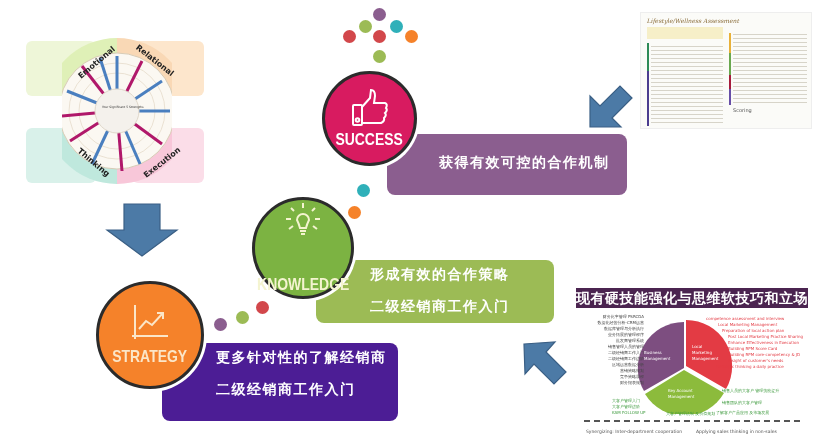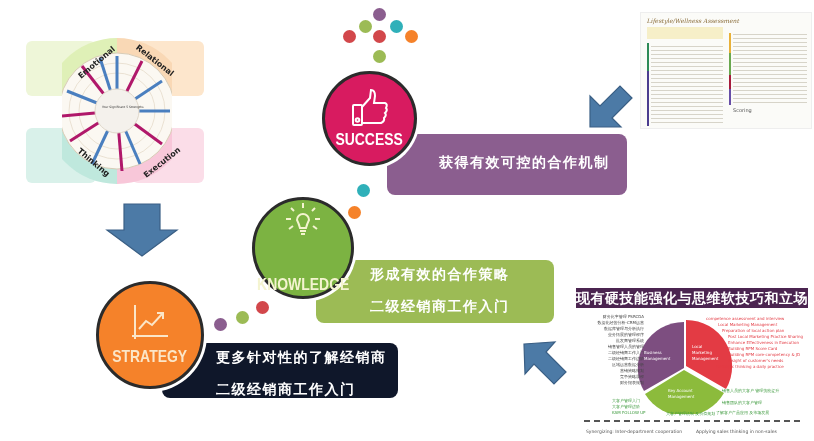--- a/index.html
+++ b/index.html
@@ -166,21 +166,21 @@
     <line x1="8" y1="6" x2="11" y2="9"></line>
     <line x1="32" y1="6" x2="29" y2="9"></line>
     <line x1="3" y1="17" x2="8" y2="17"></line>
     <line x1="32" y1="17" x2="37" y2="17"></line>
     <line x1="6" y1="27" x2="10" y2="24"></line>
     <line x1="34" y1="27" x2="30" y2="24"></line>
   </svg>
   <span class="label" style="font-size:17px;color:#f4f4d0;margin-top:4px;">KNOWLEDGE</span>
 </div>
 
-<div class="banner" style="left:162px;top:343px;width:236px;height:55px;background:#0f172a;">
+<div class="banner" style="left:162px;top:343px;width:236px;height:78px;background:#4c1d95;">
   <span class="line" style="left:54px;top:6px;">更多针对性的了解经销商</span>
   <span class="line" style="left:54px;top:38px;">二级经销商工作入门</span>
 </div>
 <div class="circle" style="left:96px;top:281px;width:108px;height:108px;background:#f5822a;align-items:center;">
   <svg width="40" height="40" viewBox="0 0 40 40" fill="none" stroke="#fbe6c8" stroke-width="2">
     <line x1="5" y1="2" x2="5" y2="36"></line>
     <line x1="2" y1="33" x2="38" y2="33"></line>
     <polyline points="9,26 16,18 22,22 33,10"></polyline>
     <polyline points="27,10 33,10 33,16"></polyline>
   </svg>

